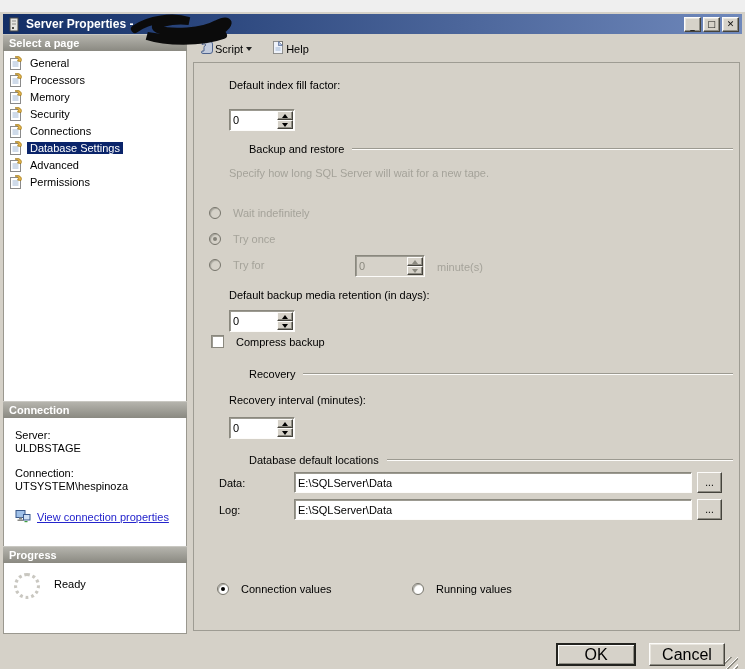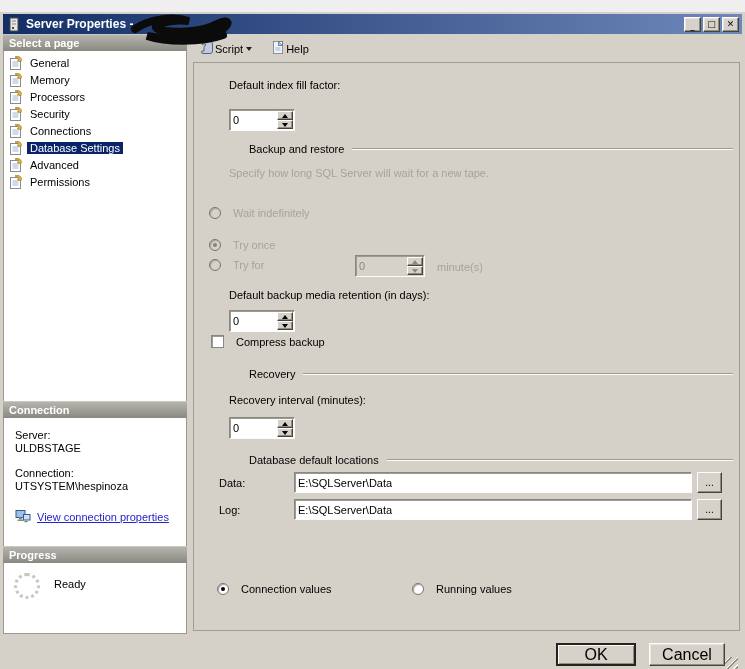--- a/index.html
+++ b/index.html
@@ -139,31 +139,31 @@
         <span class="page-label">General</span>
       </div>
       <div class="page-item">
         <span class="page-icon"><svg width="16" height="16" viewBox="0 0 16 16">
               <rect x="2.5" y="3.5" width="10" height="11" fill="#fff" stroke="#8a8a8a"></rect>
               <line x1="4.5" y1="7" x2="10.5" y2="7" stroke="#9fb6d4"></line>
               <line x1="4.5" y1="9" x2="10.5" y2="9" stroke="#9fb6d4"></line>
               <line x1="4.5" y1="11" x2="10.5" y2="11" stroke="#9fb6d4"></line>
               <path d="M7 2 C 11 0.5 14.5 3 13 6.5 L 9.5 6 C 11.5 3.5 9.5 2.6 7 2 Z" fill="#e8b64c" stroke="#a07818" stroke-width="0.8"></path>
             </svg></span>
+        <span class="page-label">Processors</span>
+      </div>
+      <div class="page-item">
+        <span class="page-icon"><svg width="16" height="16" viewBox="0 0 16 16">
+              <rect x="2.5" y="3.5" width="10" height="11" fill="#fff" stroke="#8a8a8a"></rect>
+              <line x1="4.5" y1="7" x2="10.5" y2="7" stroke="#9fb6d4"></line>
+              <line x1="4.5" y1="9" x2="10.5" y2="9" stroke="#9fb6d4"></line>
+              <line x1="4.5" y1="11" x2="10.5" y2="11" stroke="#9fb6d4"></line>
+              <path d="M7 2 C 11 0.5 14.5 3 13 6.5 L 9.5 6 C 11.5 3.5 9.5 2.6 7 2 Z" fill="#e8b64c" stroke="#a07818" stroke-width="0.8"></path>
+            </svg></span>
         <span class="page-label">Memory</span>
-      </div>
-      <div class="page-item">
-        <span class="page-icon"><svg width="16" height="16" viewBox="0 0 16 16">
-              <rect x="2.5" y="3.5" width="10" height="11" fill="#fff" stroke="#8a8a8a"></rect>
-              <line x1="4.5" y1="7" x2="10.5" y2="7" stroke="#9fb6d4"></line>
-              <line x1="4.5" y1="9" x2="10.5" y2="9" stroke="#9fb6d4"></line>
-              <line x1="4.5" y1="11" x2="10.5" y2="11" stroke="#9fb6d4"></line>
-              <path d="M7 2 C 11 0.5 14.5 3 13 6.5 L 9.5 6 C 11.5 3.5 9.5 2.6 7 2 Z" fill="#e8b64c" stroke="#a07818" stroke-width="0.8"></path>
-            </svg></span>
-        <span class="page-label">Processors</span>
       </div>
       <div class="page-item">
         <span class="page-icon"><svg width="16" height="16" viewBox="0 0 16 16">
               <rect x="2.5" y="3.5" width="10" height="11" fill="#fff" stroke="#8a8a8a"></rect>
               <line x1="4.5" y1="7" x2="10.5" y2="7" stroke="#9fb6d4"></line>
               <line x1="4.5" y1="9" x2="10.5" y2="9" stroke="#9fb6d4"></line>
               <line x1="4.5" y1="11" x2="10.5" y2="11" stroke="#9fb6d4"></line>
               <path d="M7 2 C 11 0.5 14.5 3 13 6.5 L 9.5 6 C 11.5 3.5 9.5 2.6 7 2 Z" fill="#e8b64c" stroke="#a07818" stroke-width="0.8"></path>
             </svg></span>
         <span class="page-label">Security</span>
@@ -276,21 +276,21 @@
       <span class="lbl">Backup and restore</span>
       <span class="group-line"></span>
     </div>
 
     <div class="abs lbl dim" style="left:35px; top:104px;">Specify how long SQL Server will wait for a new tape.</div>
 
     <div class="radio-row disabled" style="left:15px; top:144px;">
       <span class="radio"></span>
       <span class="dim">Wait indefinitely</span>
     </div>
-    <div class="radio-row disabled" style="left:15px; top:176px;">
+    <div class="radio-row disabled" style="left:15px; top:170px;">
       <span class="radio checked"></span>
       <span class="dim">Try once</span>
     </div>
     <div class="radio-row disabled" style="left:15px; top:196px;">
       <span class="radio"></span>
       <span class="dim">Try for</span>
     </div>
     <div class="spinner disabled" style="left:161px; top:192px; width:70px;">
       <input disabled="" value="0" style="">
       <div class="spin-btns">

